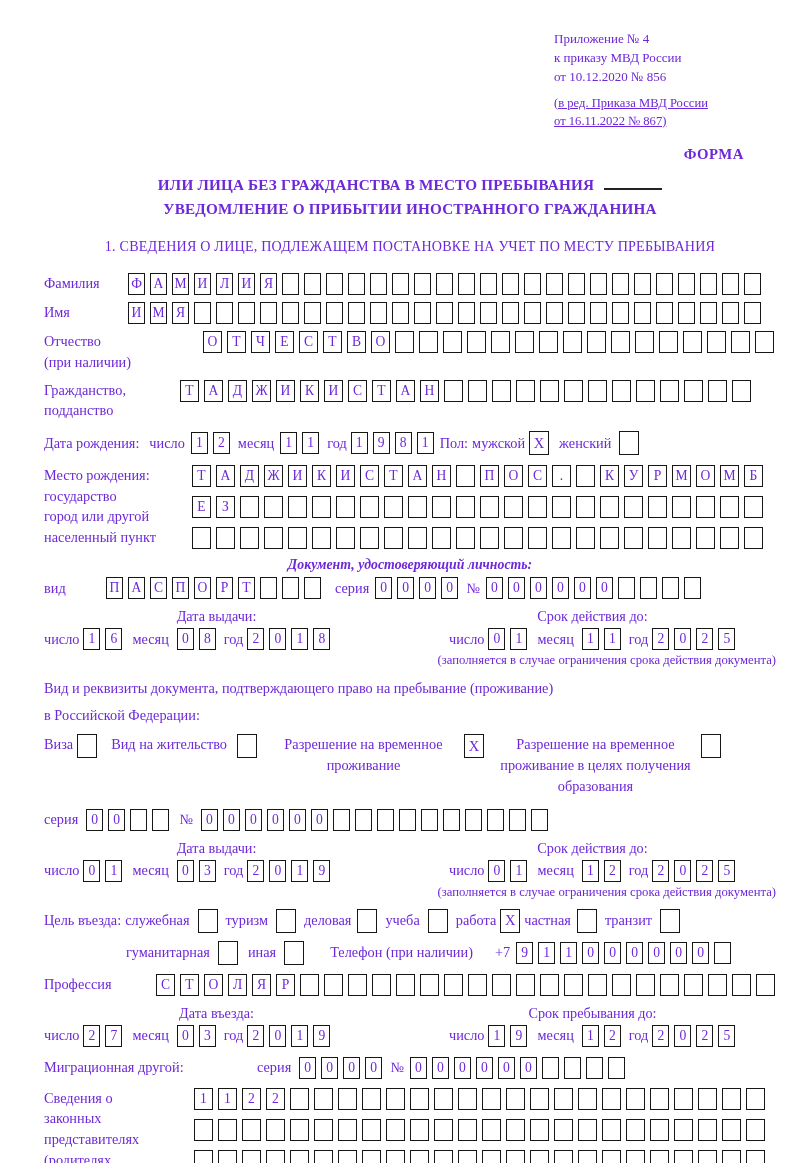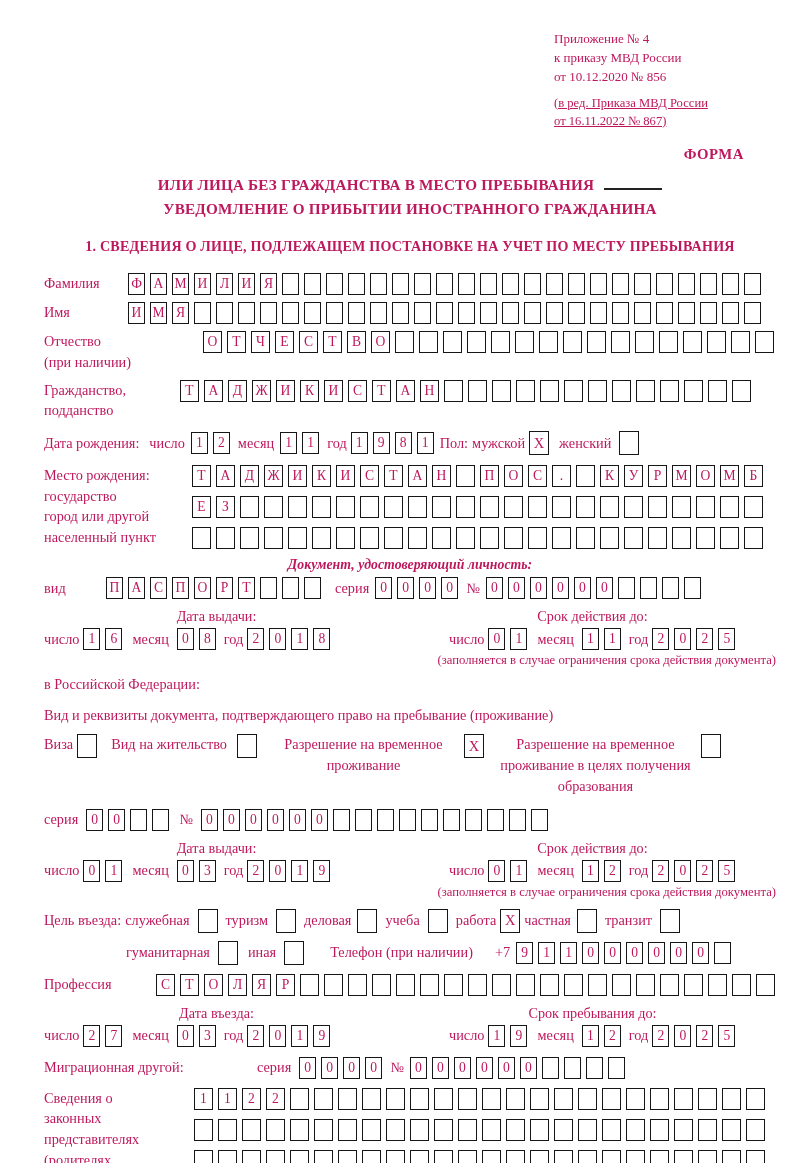--- a/index.html
+++ b/index.html
@@ -1,23 +1,23 @@
 <!DOCTYPE html>
 <html><head>
 <meta charset="utf-8">
 <style>
   html,body{margin:0;padding:0;background:#fff;}
-  .page{width:800px;height:1163px;box-sizing:border-box;background:#fff;color:#be185d;
+  .page{width:800px;height:1163px;box-sizing:border-box;background:#fff;color:#6d28d9;
         font-family:"Liberation Serif",serif;padding:30px 24px 0 44px;overflow:hidden;position:relative;}
   .appendix{margin-left:auto;width:222px;font-size:13px;line-height:1.45;}
   .revision{margin-top:7px;font-size:12.6px;line-height:1.45;text-decoration:underline;}
   .forma{font-weight:bold;text-align:right;padding-right:32px;margin-top:16px;font-size:14.8px;letter-spacing:.5px;}
   .title{text-align:center;font-weight:bold;font-size:15.2px;margin-top:10px;line-height:1.55;letter-spacing:.2px;}
   .uline{display:inline-block;width:58px;border-bottom:2px solid #222;height:.95em;margin-left:10px;}
-  .sect{font-weight:bold;font-size:14.1px;text-align:center;margin-top:18px;letter-spacing:.2px;}
+  .sect{font-weight:normal;font-size:14.1px;text-align:center;margin-top:18px;letter-spacing:.2px;}
   .row{display:flex;align-items:flex-start;margin-top:7px;}
   .lbl{font-size:14.3px;line-height:1.45;flex:none;}
   .cells{display:flex;gap:5px;flex:none;flex-wrap:nowrap;}
   .cell{box-sizing:border-box;width:17px;height:22px;border:1.6px solid #161616;display:flex;
         align-items:center;justify-content:center;font-size:13.6px;flex:none;background:#fff;}
   .c18 .cell{width:19px;}
   .chk{box-sizing:border-box;width:20px;height:24px;border:1.7px solid #161616;display:flex;
        align-items:center;justify-content:center;font-size:14.5px;flex:none;background:#fff;}
   .stack{display:flex;flex-direction:column;gap:9px;}
   .dochdr{font-weight:bold;font-size:13.8px;text-align:center;margin-top:8px;font-style:italic;}
@@ -388,22 +388,22 @@
             <span class="cell">2</span>
             <span class="cell">0</span>
             <span class="cell">2</span>
             <span class="cell">5</span>
           </span>
       </div>
     </div>
   </div>
   <div class="note" style="text-align:right;margin-top:3px">(заполняется в случае ограничения срока действия документа)</div>
 
+  <div class="lbl mt10">Вид и реквизиты документа, подтверждающего право на пребывание (проживание)</div>
   <div class="lbl" style="margin-top:6px">в Российской Федерации:</div>
-  <div class="lbl mt10">Вид и реквизиты документа, подтверждающего право на пребывание (проживание)</div>
 
   <div class="row" style="margin-top:9px">
     <div class="opt">
       <span class="optlbl">Виза</span>
       <span class="chk ml4"></span>
     </div>
     <div class="opt ml14">
       <span class="optlbl">Вид на жительство</span>
       <span class="chk ml10"></span>
     </div>

